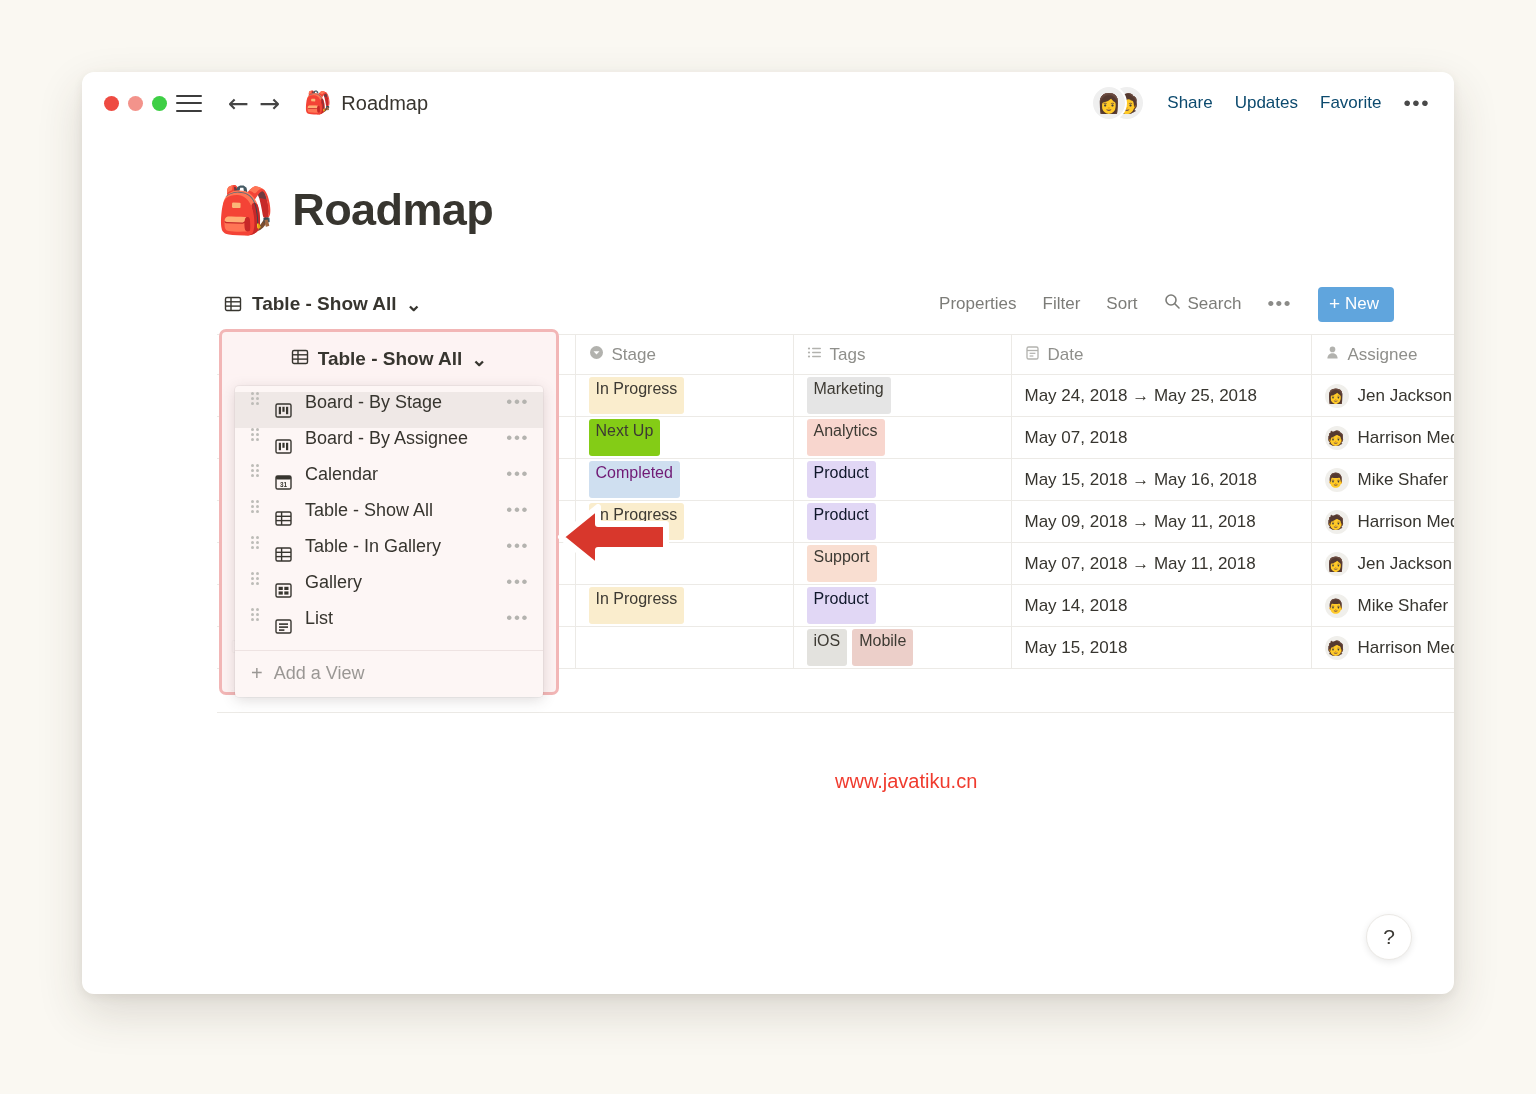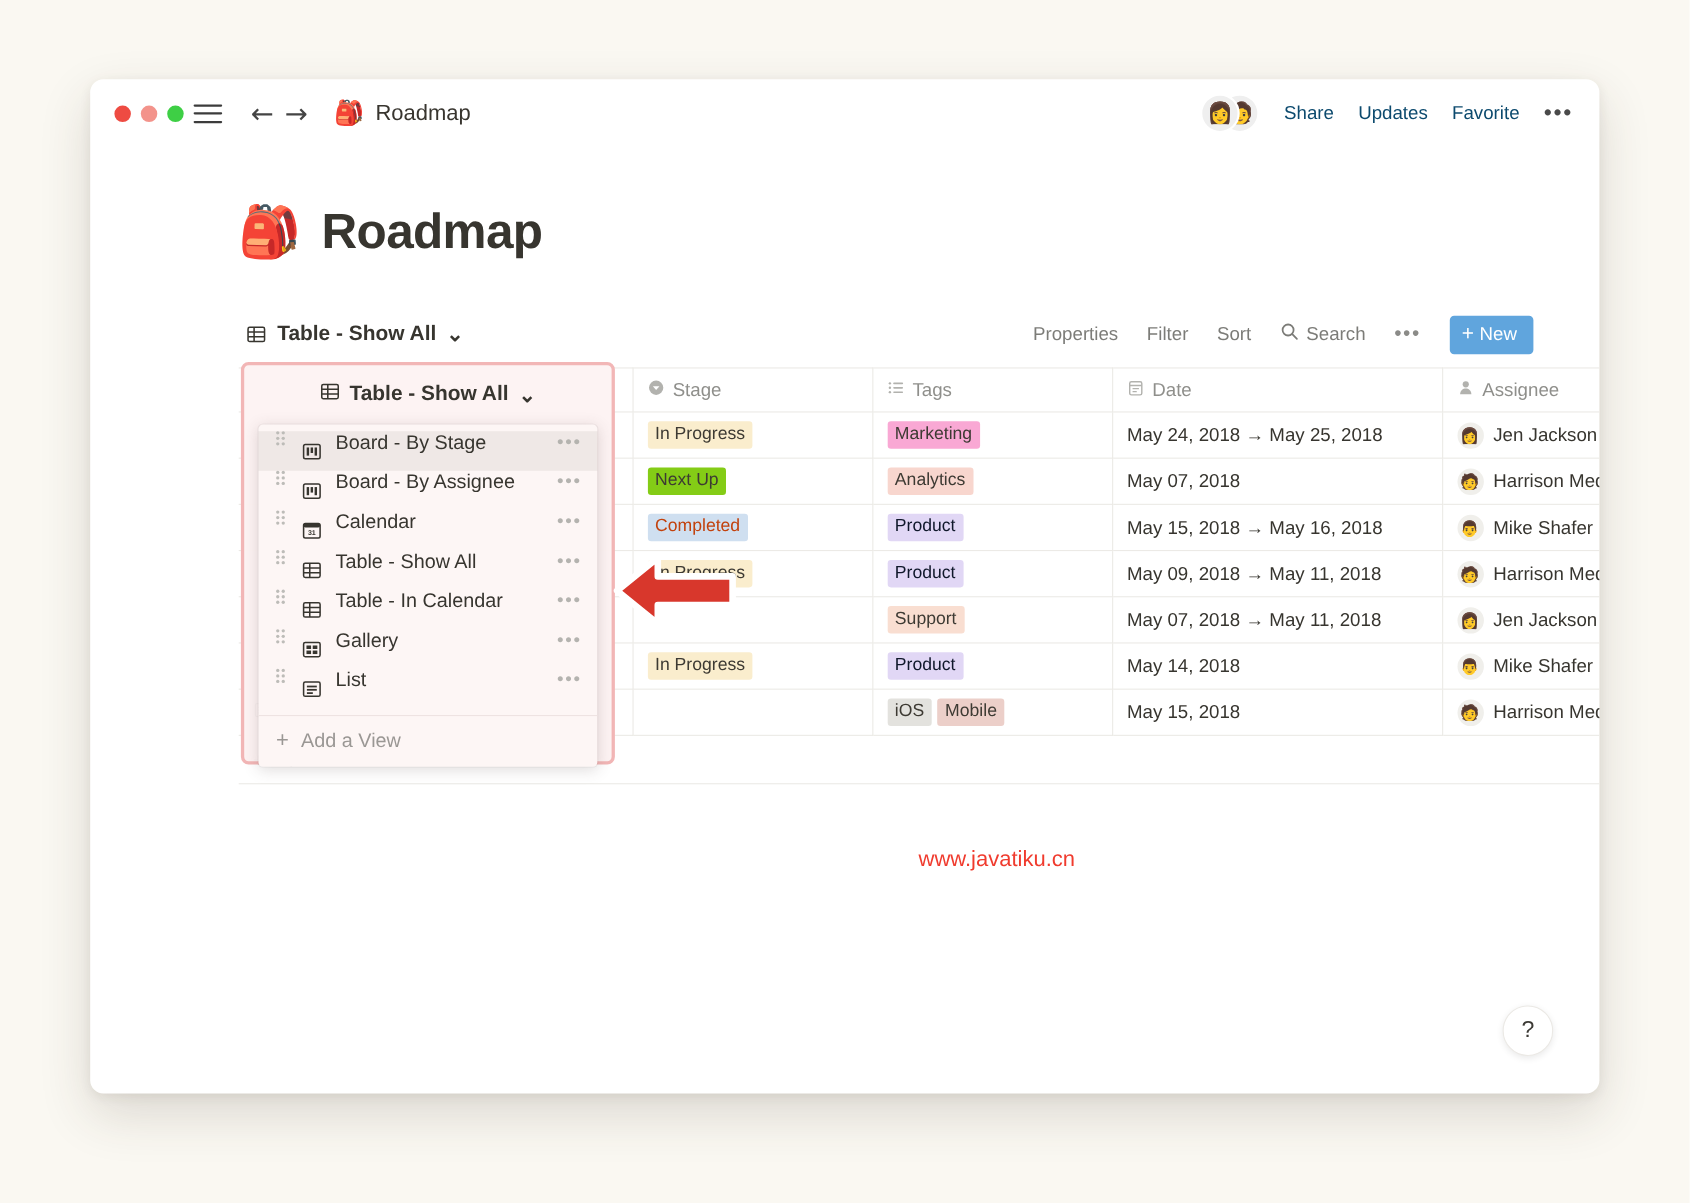--- a/index.html
+++ b/index.html
@@ -149,29 +149,29 @@
   .col-stage { width: 218px; }
   .col-tags  { width: 218px; }
   .col-date  { width: 300px; }
   .col-assignee { width: 230px; border-right: none !important; }
 
   .name-cell { display: flex; align-items: center; gap: 9px; }
   .page-glyph { font-size: 15px; color: #6f6f6c; }
 
   .pill {
     display: inline-block;
-    padding: 2px 7px 3px;
+    padding: 2px 7px 15px;
     border-radius: 3px;
     font-size: 16px;
     line-height: 1.25;
   }
   .pill.stage-inprogress { background: #faedcd; color: #3d3a33; }
   .pill.stage-nextup     { background: #84cc16; color: #3d3a33; }
-  .pill.stage-completed  { background: #cfdff0; color: #c2410c; }
-  .pill.tag-marketing    { background: #f9a8d4; color: #3d3a33; }
+  .pill.stage-completed  { background: #cfdff0; color: #701a75; }
+  .pill.tag-marketing    { background: #e5e5e5; color: #3d3a33; }
   .pill.tag-analytics    { background: #f8d6ce; color: #3d3a33; }
   .pill.tag-product      { background: #e1d7f5; color: #0f172a; }
   .pill.tag-support      { background: #f9ded1; color: #3d3a33; }
   .pill.tag-ios          { background: #e3e2de; color: #3d3a33; }
   .pill.tag-android      { background: #eccfc9; color: #3d3a33; }
 
   .assignee-cell { display: flex; align-items: center; gap: 9px; }
   .face {
     width: 24px; height: 24px; border-radius: 50%;
     background: #f0efeb;
@@ -645,21 +645,21 @@
             <i></i>
           </span>
           <span class="dd-icon">
             <svg width="19" height="19" viewBox="0 0 19 19">
               <rect x="2" y="3" width="15" height="13" rx="1.5" fill="none" stroke="#37352f" stroke-width="1.4"></rect>
               <line x1="2" y1="7.3" x2="17" y2="7.3" stroke="#37352f" stroke-width="1.4"></line>
               <line x1="2" y1="11.6" x2="17" y2="11.6" stroke="#37352f" stroke-width="1.4"></line>
               <line x1="7.6" y1="3" x2="7.6" y2="16" stroke="#37352f" stroke-width="1.4"></line>
             </svg>
           </span>
-          <span class="dd-label">Table - In Calendar</span>
+          <span class="dd-label">Table - In Gallery</span>
           <span class="dd-dots">•••</span>
         </div>
         <div class="dd-item">
           <span class="drag-handle">
             <i></i>
             <i></i>
             <i></i>
             <i></i>
             <i></i>
             <i></i>

